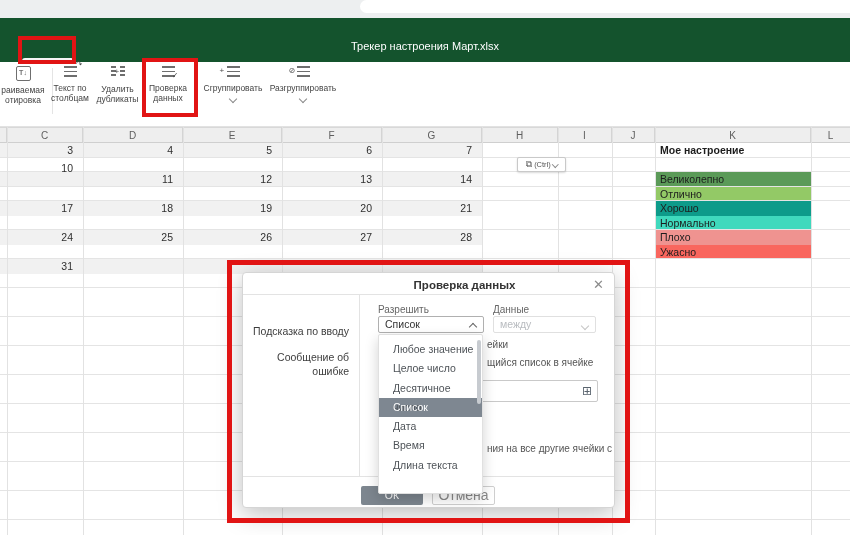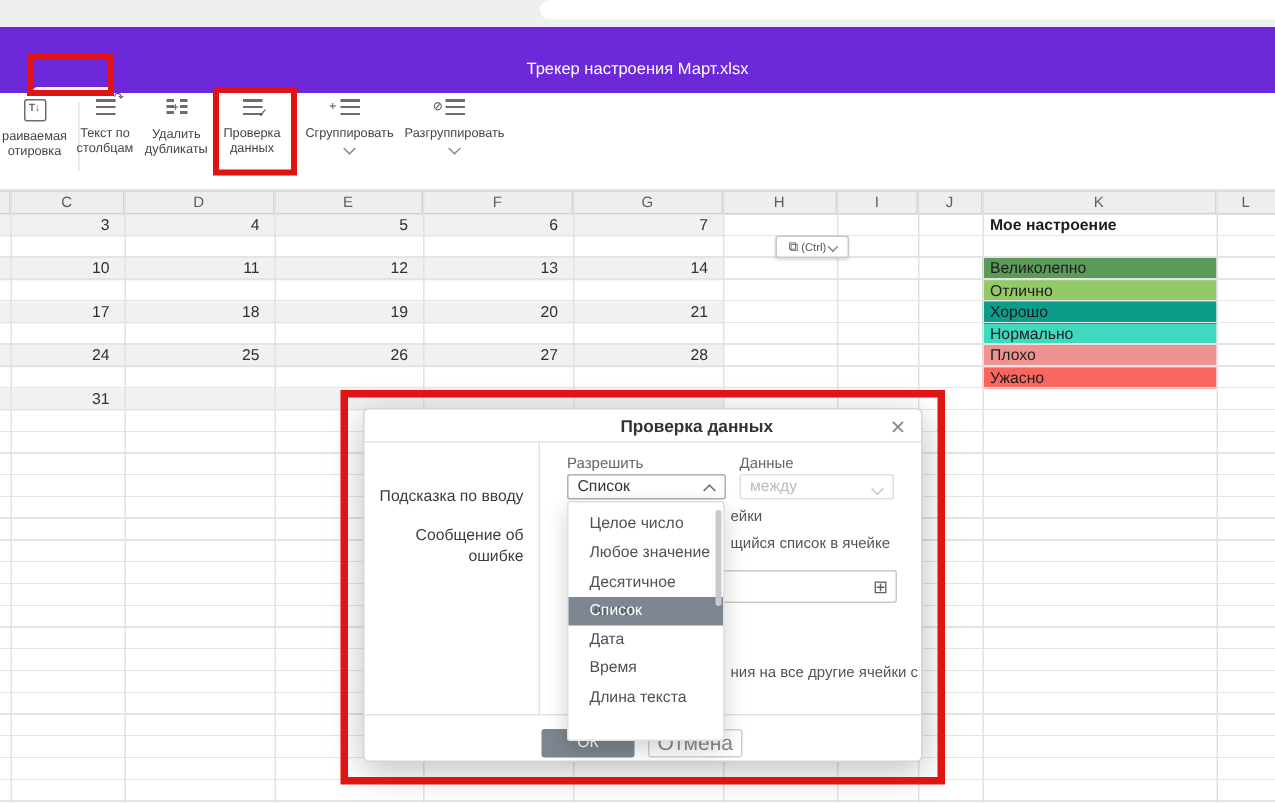--- a/index.html
+++ b/index.html
@@ -1,21 +1,21 @@
 <!DOCTYPE html>
 <html><head>
 <meta charset="utf-8">
 <style>
   html,body{margin:0;padding:0;}
   body{width:850px;height:535px;overflow:hidden;font-family:"Liberation Sans","DejaVu Sans",sans-serif;background:#fff;position:relative;}
   .abs{position:absolute;box-sizing:border-box;}
   
   .top-strip{left:0;top:0;width:850px;height:18px;background:#edeff0;}
   .top-pill{left:360px;top:0;width:490px;height:13px;background:#ffffff;border-radius:7px 0 0 7px;}
-  .titlebar{left:0;top:18px;width:850px;height:44px;background:#6d28d9;}
+  .titlebar{left:0;top:18px;width:850px;height:44px;background:#14532d;}
   .doc-title{left:0;top:22px;width:850px;text-align:center;color:#ffffff;font-size:11px;}
   .tab{top:40px;height:22px;line-height:22px;color:#eaf3ee;font-size:10.5px;white-space:nowrap;}
   .tab.center{transform:translateX(-50%);}
   .tab-active{left:22px;top:40px;width:52px;height:22px;background:#f5f5f5;border-radius:3px 3px 0 0;color:#3e3e3e;text-align:center;line-height:22px;font-size:10.5px;}
   
   .ribbon{left:0;top:62px;width:850px;height:65px;background:#ffffff;border-bottom:1px solid #e2e2e2;}
   .rbtn{top:4px;text-align:center;color:#444;font-size:8.5px;line-height:10px;}
   .rbtn .ic{display:inline-block;position:relative;margin-bottom:4px;}
   .bars{width:13px;height:11px;background:repeating-linear-gradient(to bottom,#6e6e6e 0 1.7px,transparent 1.7px 4.6px);}
   .ic-box{width:13px;height:13px;border:1.2px solid #6e6e6e;border-radius:2px;font-size:7px;color:#6e6e6e;line-height:12px;text-align:center;font-weight:bold;}
@@ -154,21 +154,21 @@
   <div class="abs vline" style="left:612px;"></div>
   <div class="abs vline" style="left:655px;"></div>
   <div class="abs vline" style="left:811px;"></div>
 
   <div class="abs num" style="top:16px;left:7px;width:71px;">3</div>
   <div class="abs num" style="top:16px;left:83px;width:95px;">4</div>
   <div class="abs num" style="top:16px;left:183px;width:94px;">5</div>
   <div class="abs num" style="top:16px;left:282px;width:95px;">6</div>
   <div class="abs num" style="top:16px;left:382px;width:95px;">7</div>
 
-  <div class="abs num" style="top:45px;left:7px;width:71px;">10</div>
+  <div class="abs num" style="top:34px;left:7px;width:71px;">10</div>
   <div class="abs num" style="top:45px;left:83px;width:95px;">11</div>
   <div class="abs num" style="top:45px;left:183px;width:94px;">12</div>
   <div class="abs num" style="top:45px;left:282px;width:95px;">13</div>
   <div class="abs num" style="top:45px;left:382px;width:95px;">14</div>
 
   <div class="abs num" style="top:74px;left:7px;width:71px;">17</div>
   <div class="abs num" style="top:74px;left:83px;width:95px;">18</div>
   <div class="abs num" style="top:74px;left:183px;width:94px;">19</div>
   <div class="abs num" style="top:74px;left:282px;width:95px;">20</div>
   <div class="abs num" style="top:74px;left:382px;width:95px;">21</div>
@@ -215,22 +215,22 @@
     <span class="grid-ic">⊞</span>
   </div>
 
   <div class="abs frag" style="left:244px;top:170px;">ния на все другие ячейки с</div>
 
   <div class="abs ftr-sep"></div>
   <div class="abs btn-ok">ОК</div>
   <div class="abs btn-cancel">Отмена</div>
 
   <div class="abs dropdown">
+    <div class="dd-item">Любое значение</div>
     <div class="dd-item">Целое число</div>
-    <div class="dd-item">Любое значение</div>
     <div class="dd-item">Десятичное число</div>
     <div class="dd-item sel">Список</div>
     <div class="dd-item">Дата</div>
     <div class="dd-item">Время</div>
     <div class="dd-item">Длина текста</div>
     <div class="dd-thumb"></div>
   </div>
 </div>
 
 <div class="abs redbox" style="left:18px;top:36px;width:58px;height:28px;"></div>

